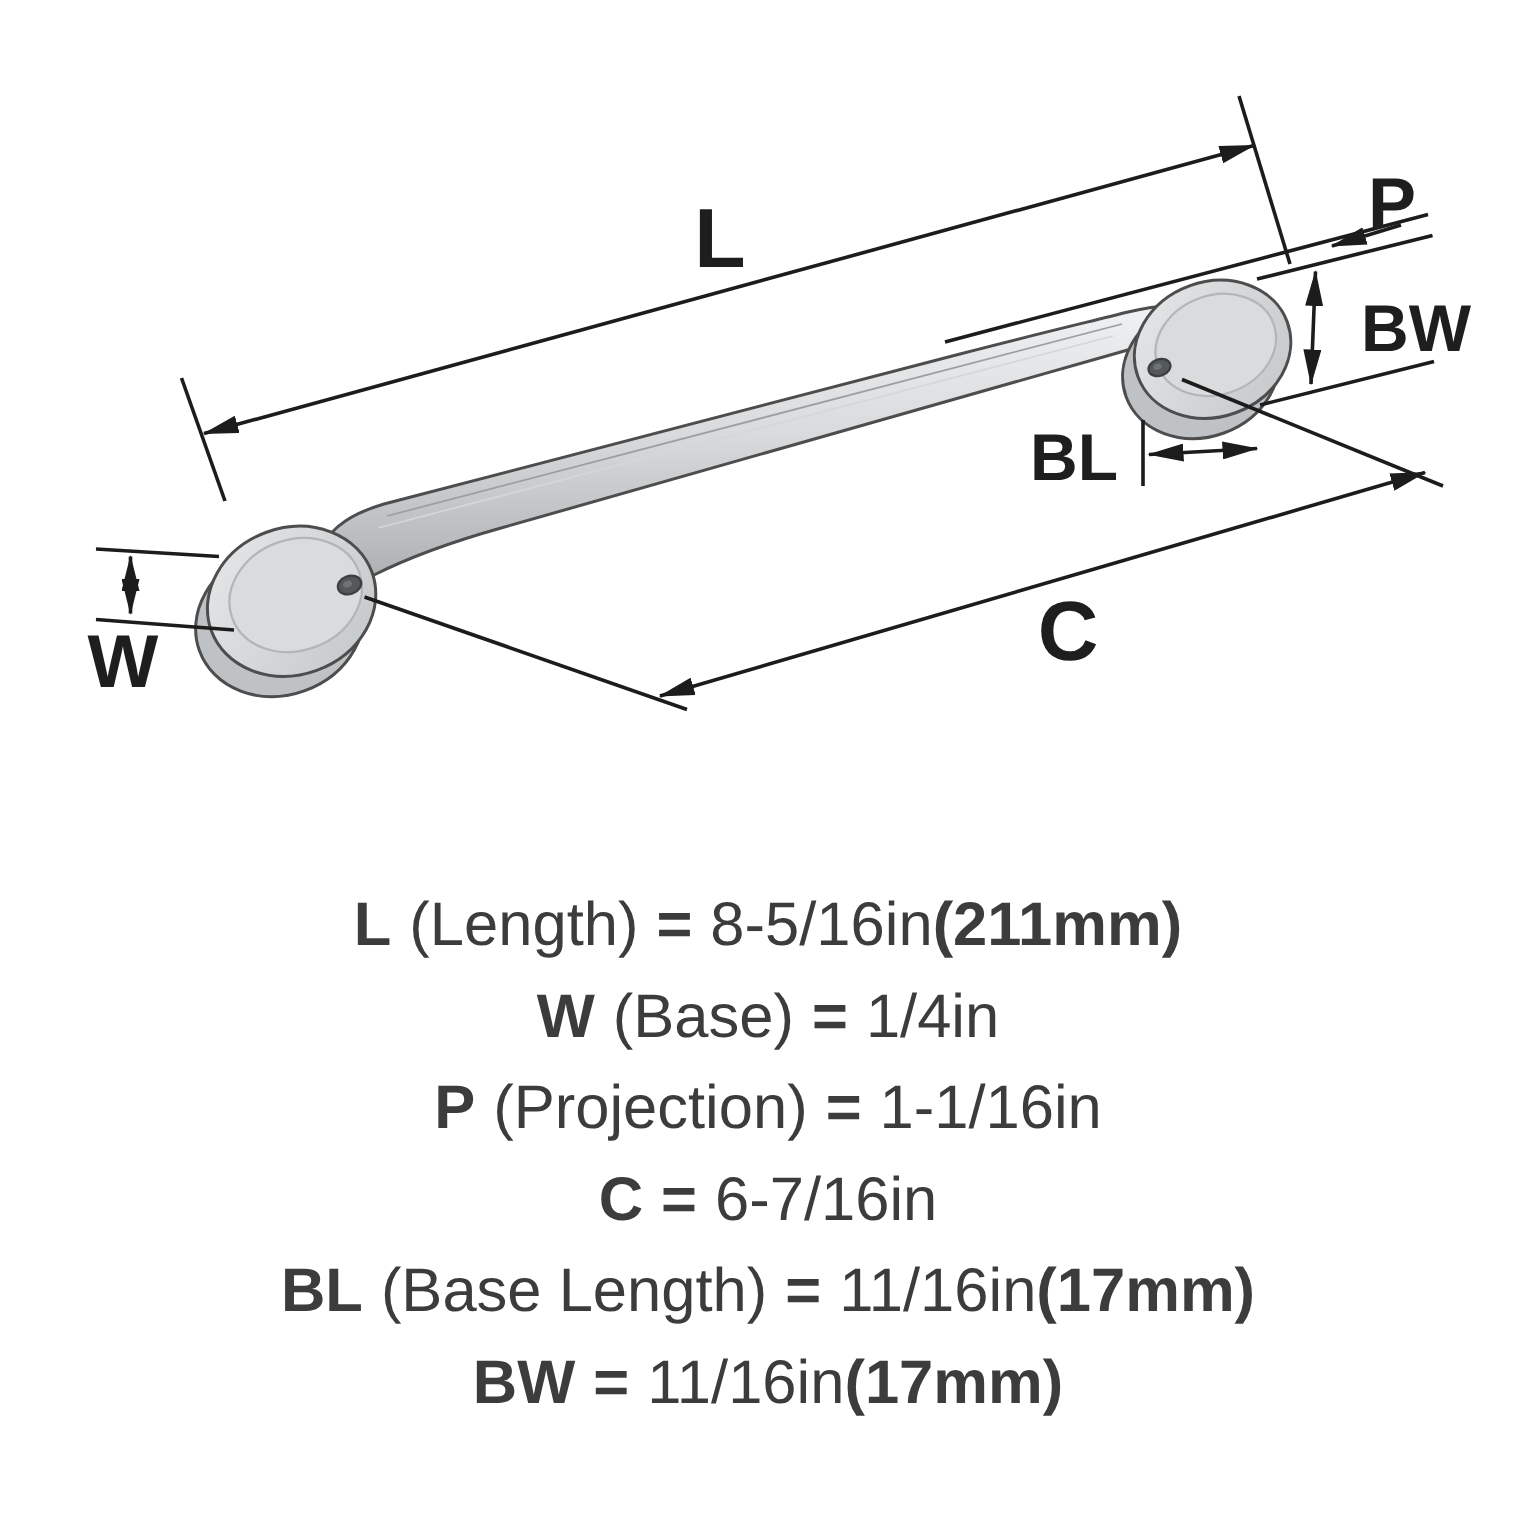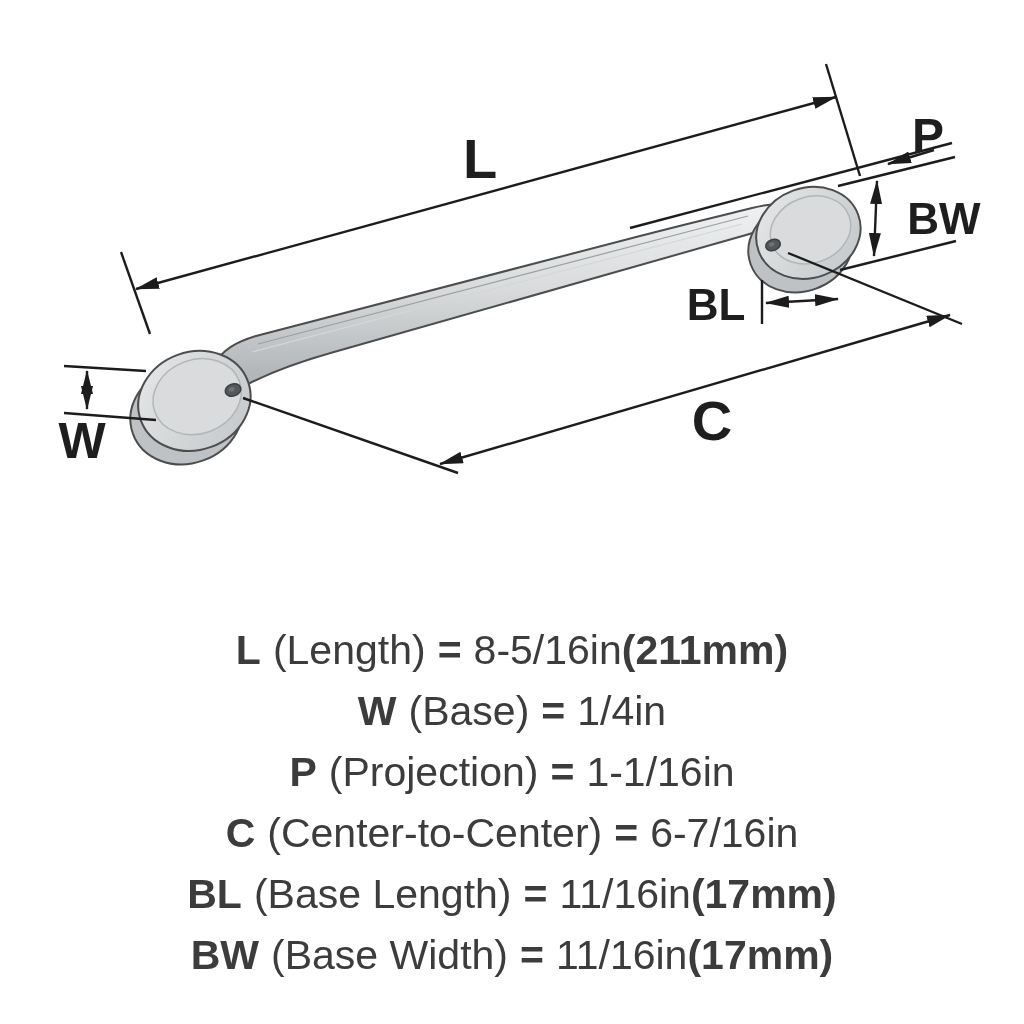--- a/index.html
+++ b/index.html
@@ -16,21 +16,21 @@
 
   .specs {
     position: absolute; top: 586px; left: 0; width: 1024px;
   }
   .spec-row {
     display: flex; justify-content: center; align-items: baseline;
     height: 61px; line-height: 61px;
     font-size: 41px; color: #3c3c3c; white-space: pre;
   }
   .spec-row .code  { font-weight: 700; margin-right: 12px; }
-  .spec-row .label { font-weight: 400; margin-right: 12px; margin-top: 34px; }
+  .spec-row .label { font-weight: 400; margin-right: 12px; }
   .spec-row .eq    { font-weight: 700; margin-right: 12px; }
   .spec-row .inch  { font-weight: 400; }
   .spec-row .mm    { font-weight: 700; }
 </style>
 </head>
 <body>
 
 <div class="stage">
 
   <div class="diagram-wrap">
@@ -141,35 +141,33 @@
 
     <div class="spec-row">
       <span class="code">P</span>
       <span class="label">(Projection)</span>
       <span class="eq">=</span>
       <span class="inch">1-1/16in</span>
     </div>
 
     <div class="spec-row">
       <span class="code">C</span>
-      <span class="label">(Center-to-Center)</span>
       <span class="eq">=</span>
       <span class="inch">6-7/16in</span>
     </div>
 
     <div class="spec-row">
       <span class="code">BL</span>
       <span class="label">(Base Length)</span>
       <span class="eq">=</span>
       <span class="inch">11/16in</span>
       <span class="mm">(17mm)</span>
     </div>
 
     <div class="spec-row">
       <span class="code">BW</span>
-      <span class="label">(Base Width)</span>
       <span class="eq">=</span>
       <span class="inch">11/16in</span>
       <span class="mm">(17mm)</span>
     </div>
 
   </div>
 </div>
 
 </body></html>

